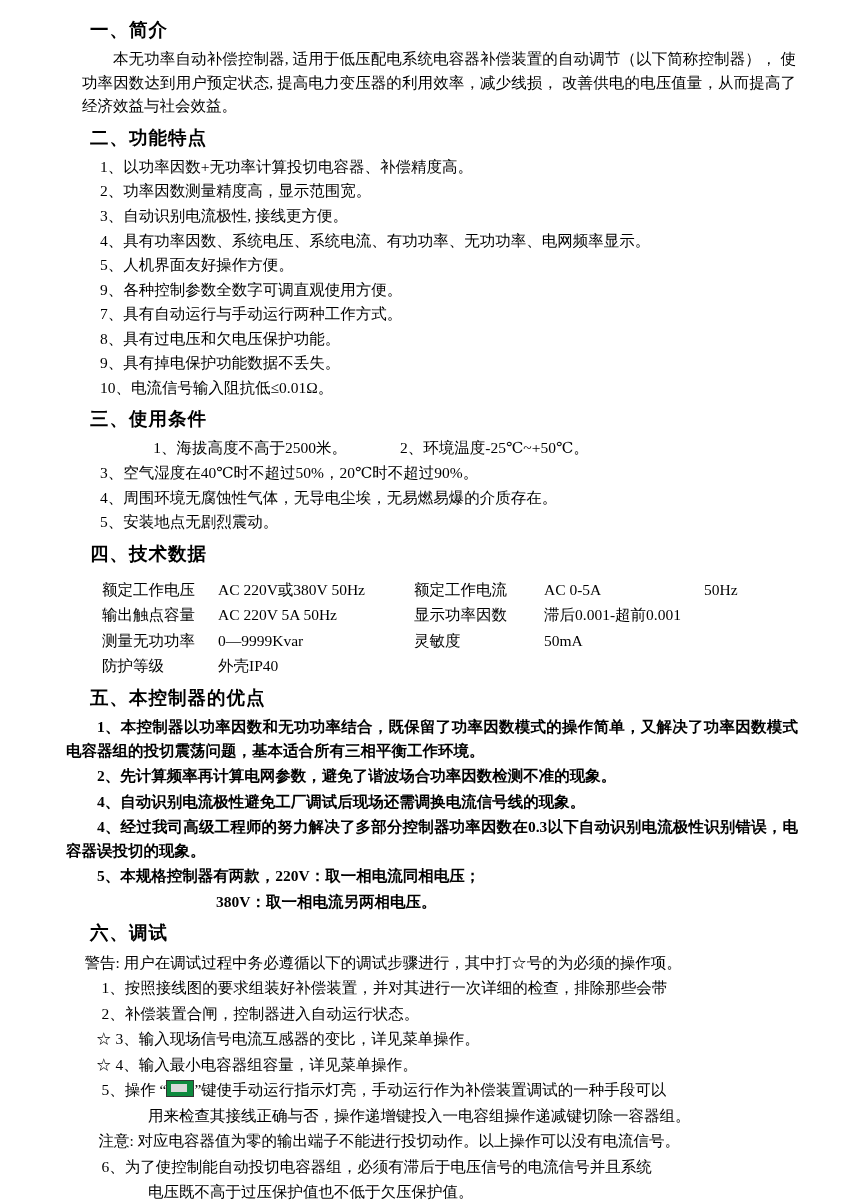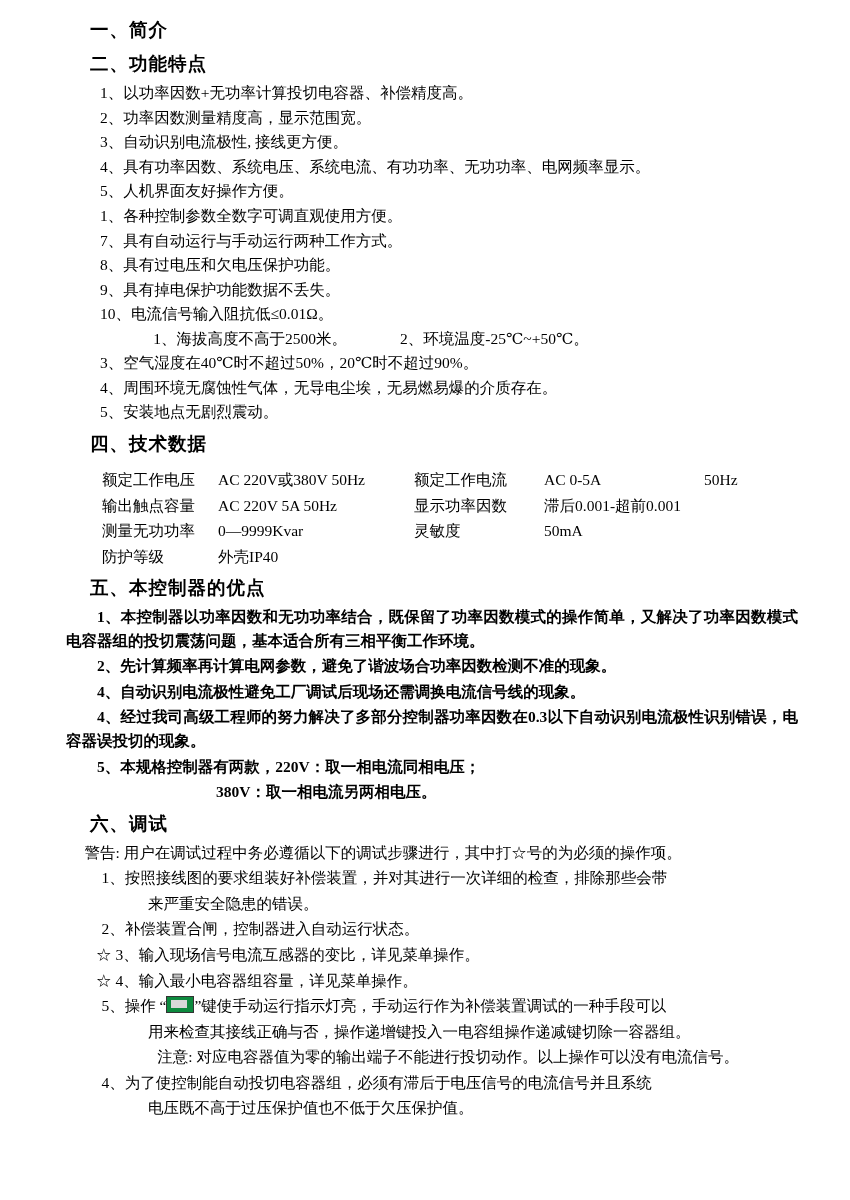--- a/index.html
+++ b/index.html
@@ -100,21 +100,20 @@
   }
   .star {
     padding-left: 30px;
     text-indent: 0;
     margin: 2px 0 !important;
   }
   .note {
     padding-left: 82px;
     text-indent: -3.2em;
     margin: 2px 0 !important;
-    text-align: center;
   }
   .keyicon {
     display: inline-block;
     width: 26px;
     height: 15px;
     background: #0d8a3e;
     border: 1px solid #333;
     vertical-align: -2px;
     position: relative;
   }
@@ -127,35 +126,39 @@
     height: 8px;
     background: #d8d8d8;
   }
 </style>
 </head>
 <body>
 
 <div class="page">
 
   <div class="sec-title t1">一、简介</div>
+  <div class="body-block">
+    <p class="para indent-2">本无功率自动补偿控制器, 适用于低压配电系统电容器补偿装置的自动调节（以下简称控制器）， 使功率因数达到用户预定状态, 提高电力变压器的利用效率，减少线损， 改善供电的电压值量，从而提高了经济效益与社会效益。</p>
+  </div>
 
   <div class="sec-title">二、功能特点</div>
   <div class="list">
     <div class="li">1、以功率因数+无功率计算投切电容器、补偿精度高。</div>
     <div class="li">2、功率因数测量精度高，显示范围宽。</div>
     <div class="li">3、自动识别电流极性, 接线更方便。</div>
     <div class="li">4、具有功率因数、系统电压、系统电流、有功功率、无功功率、电网频率显示。</div>
     <div class="li">5、人机界面友好操作方便。</div>
-    <div class="li">1、各种控制参数全数字可调直观使用方便。</div>
+    <div class="li">9、各种控制参数全数字可调直观使用方便。</div>
     <div class="li">7、具有自动运行与手动运行两种工作方式。</div>
     <div class="li">8、具有过电压和欠电压保护功能。</div>
     <div class="li">9、具有掉电保护功能数据不丢失。</div>
     <div class="li">10、电流信号输入阻抗低≤0.01Ω。</div>
   </div>
 
+  <div class="sec-title">三、使用条件</div>
   <div>
     <div class="use-row">
       <div class="c1">1、海拔高度不高于2500米。</div>
       <div>2、环境温度-25℃~+50℃。</div>
     </div>
     <div class="list">
       <div class="li">3、空气湿度在40℃时不超过50%，20℃时不超过90%。</div>
       <div class="li">4、周围环境无腐蚀性气体，无导电尘埃，无易燃易爆的介质存在。</div>
       <div class="li">5、安装地点无剧烈震动。</div>
     </div>
@@ -200,32 +203,31 @@
     <p class="ind">4、自动识别电流极性避免工厂调试后现场还需调换电流信号线的现象。</p>
     <p class="ind">4、经过我司高级工程师的努力解决了多部分控制器功率因数在0.3以下自动识别电流极性识别错误，电容器误投切的现象。</p>
     <p class="ind">5、本规格控制器有两款，220V：取一相电流同相电压；</p>
     <p class="sub">380V：取一相电流另两相电压。</p>
   </div>
 
   <div class="sec-title">六、调试</div>
   <div class="six">
     <p class="warn">警告: 用户在调试过程中务必遵循以下的调试步骤进行，其中打☆号的为必须的操作项。</p>
     <p class="numitem">1、按照接线图的要求组装好补偿装置，并对其进行一次详细的检查，排除那些会带</p>
-    <p class="numitem cont">来严重安全隐患的错误。</p>
     <p class="numitem">2、补偿装置合闸，控制器进入自动运行状态。</p>
     <p class="star">
       <span>☆</span>
       <span>3、输入现场信号电流互感器的变比，详见菜单操作。</span>
     </p>
     <p class="star">
       <span>☆</span>
       <span>4、输入最小电容器组容量，详见菜单操作。</span>
     </p>
     <p class="numitem">
       <span>5、操作 “</span><span class="keyicon"></span><span>”键使手动运行指示灯亮，手动运行作为补偿装置调试的一种手段可以</span>
     </p>
     <p class="numitem cont">用来检查其接线正确与否，操作递增键投入一电容组操作递减键切除一容器组。</p>
     <p class="note">注意: 对应电容器值为零的输出端子不能进行投切动作。以上操作可以没有电流信号。</p>
-    <p class="numitem">4、为了使控制能自动投切电容器组，必须有滞后于电压信号的电流信号并且系统</p>
+    <p class="numitem">6、为了使控制能自动投切电容器组，必须有滞后于电压信号的电流信号并且系统</p>
     <p class="numitem cont">电压既不高于过压保护值也不低于欠压保护值。</p>
   </div>
 
 </div>
 
 </body></html>

